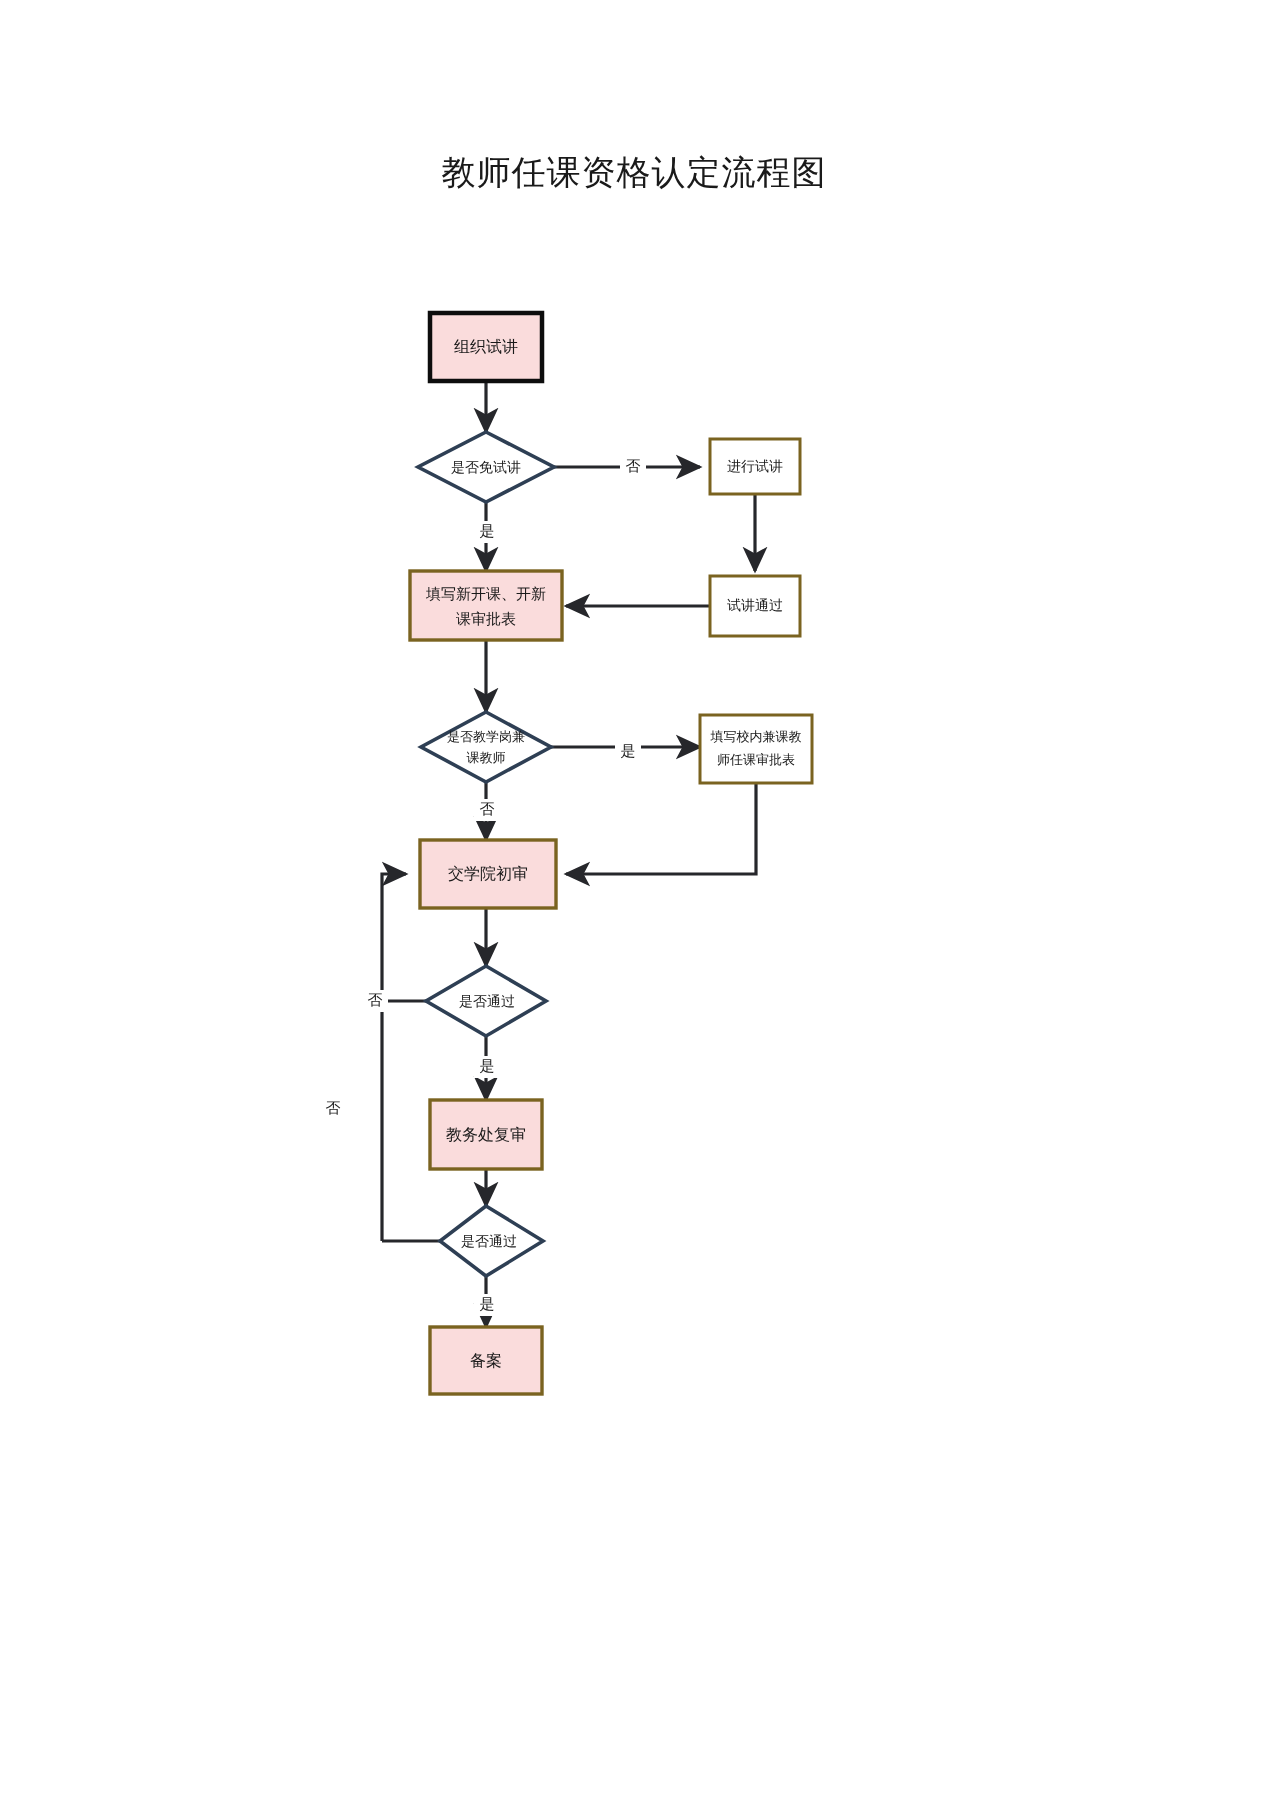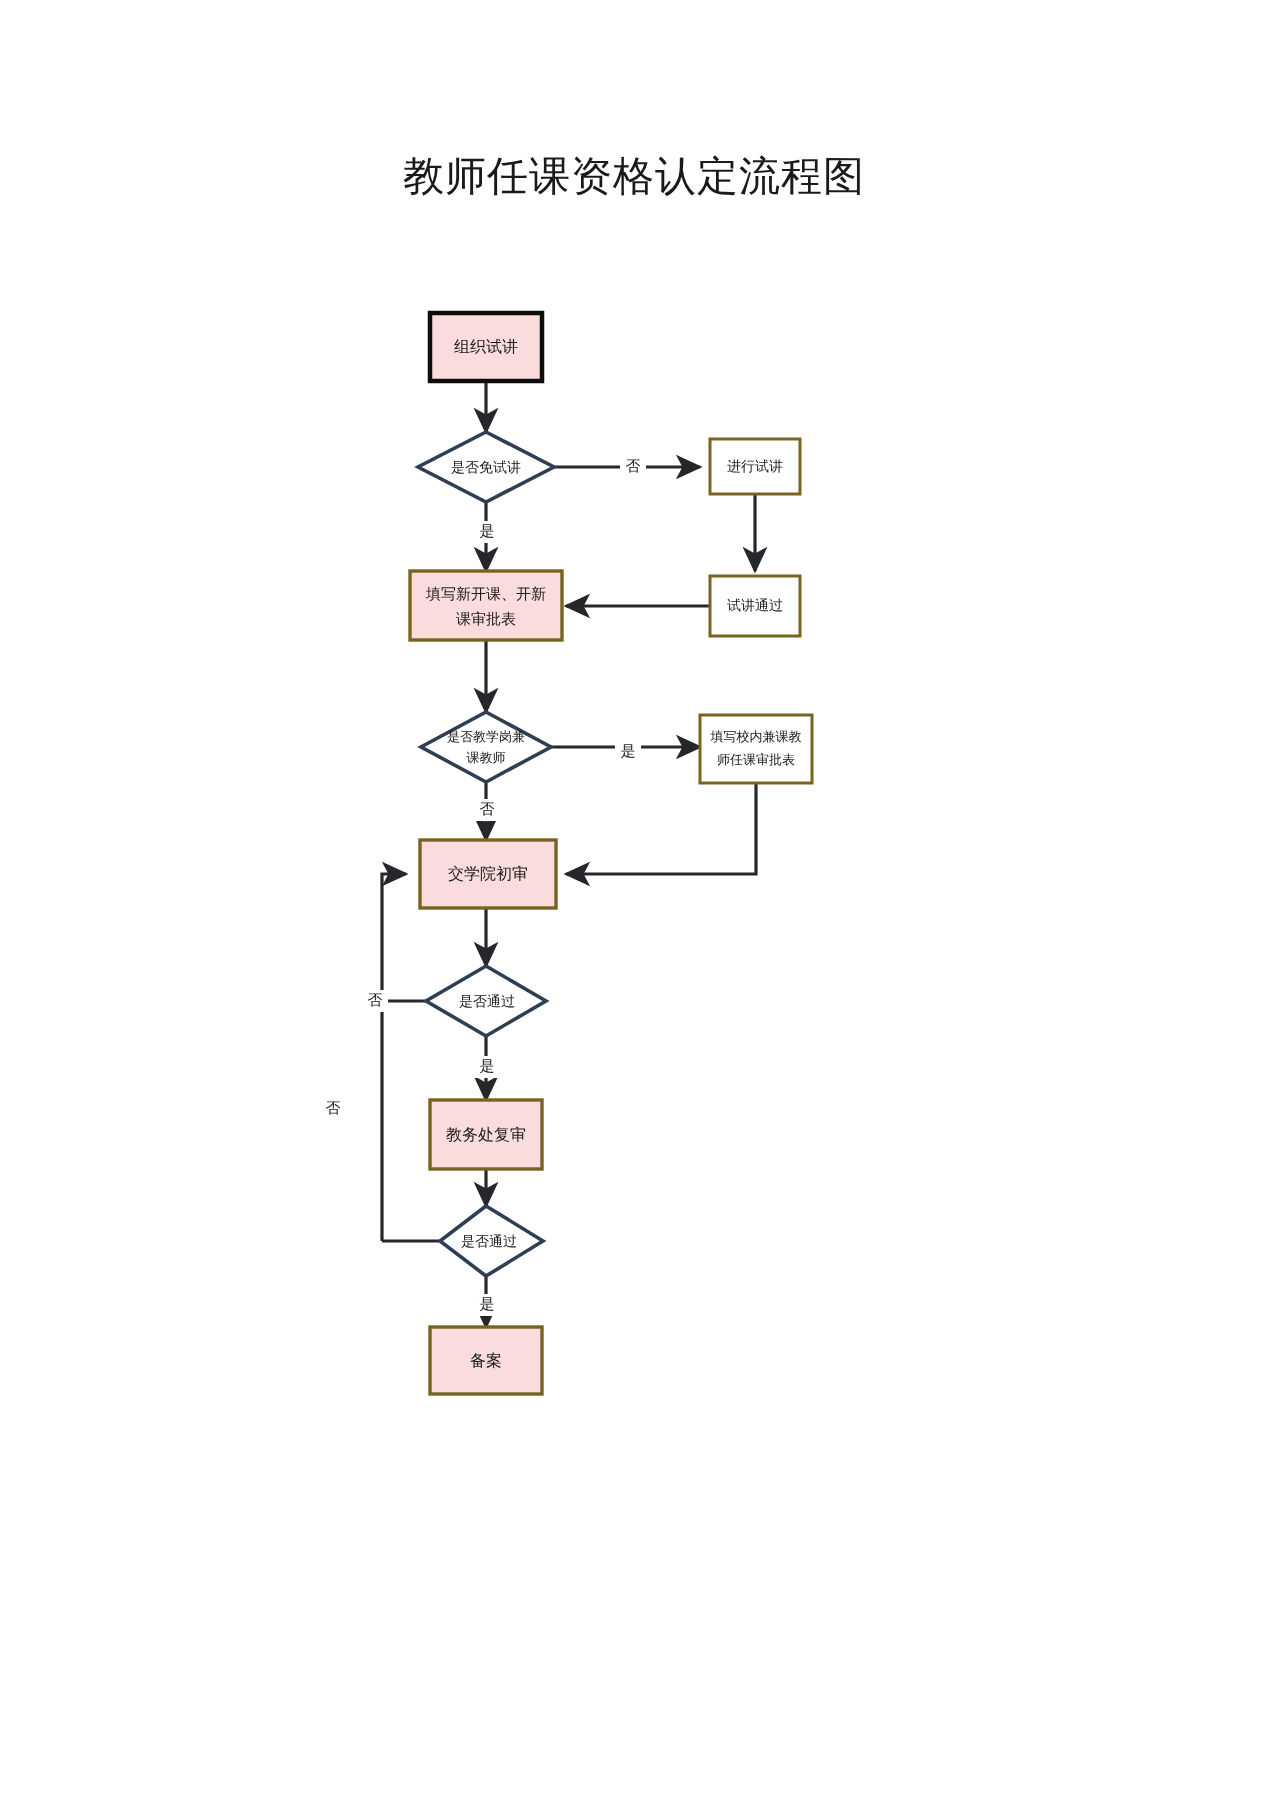--- a/index.html
+++ b/index.html
@@ -17,21 +17,21 @@
     height: 1812px;
     background: #ffffff;
     overflow: hidden;
   }
   #chart-title {
     position: absolute;
     left: 0;
     top: 152px;
     width: 1268px;
     text-align: center;
-    font-size: 41px;
+    font-size: 34px;
     font-weight: 400;
     color: #1a1a1a;
     letter-spacing: 1px;
     line-height: 1.2;
     font-family: "Liberation Sans", "DejaVu Sans", sans-serif;
   }
   #flow-svg {
     position: absolute;
     left: 0;
     top: 0;

